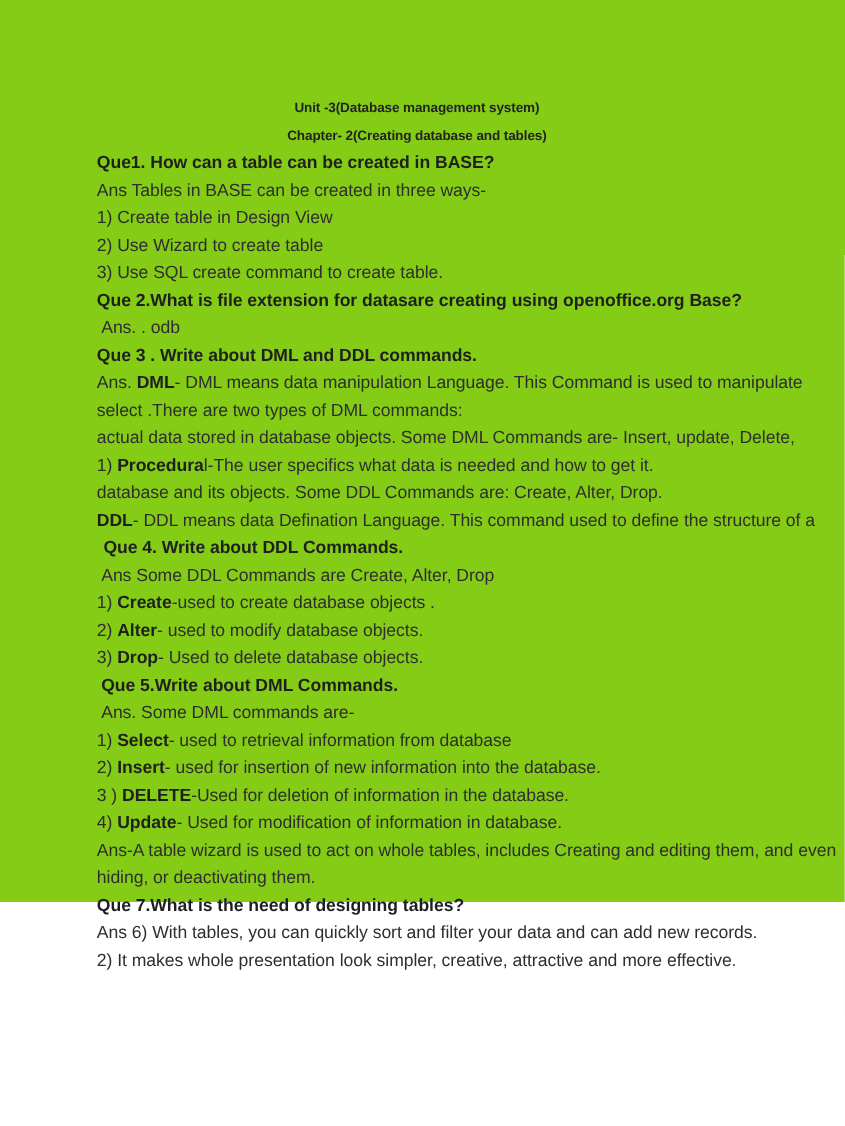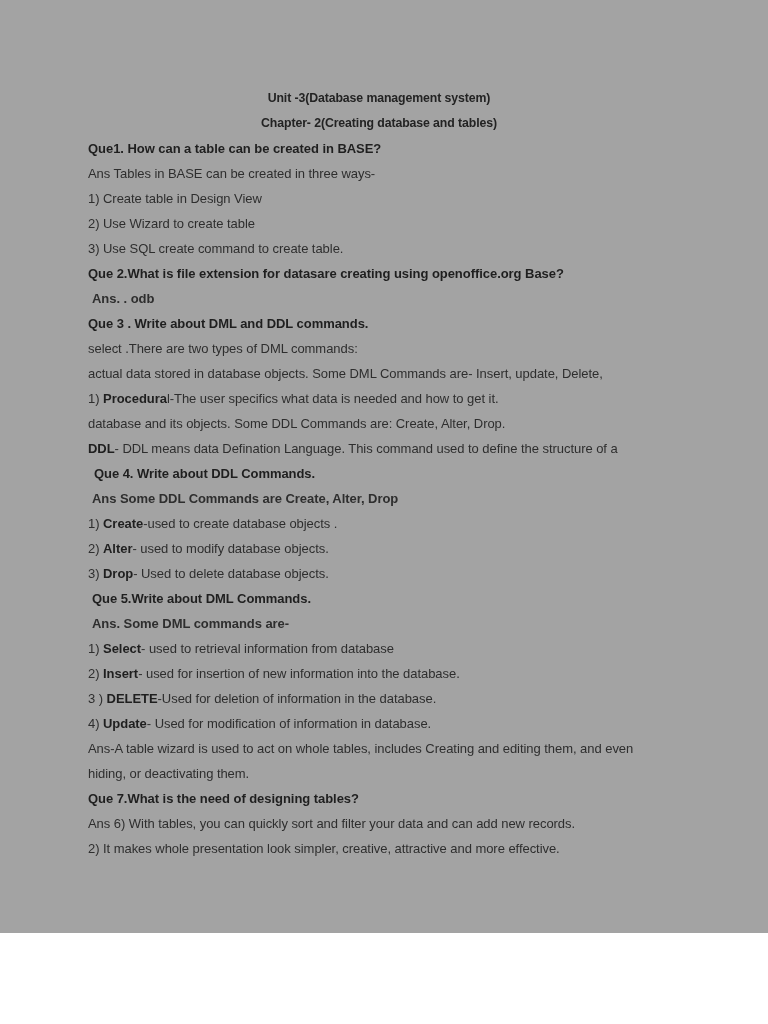--- a/index.html
+++ b/index.html
@@ -12,57 +12,57 @@
     width: 768px;
     height: 1024px;
     overflow: hidden;
     font-family: "Liberation Sans", sans-serif;
     color: #2b2b2b;
     -webkit-font-smoothing: antialiased;
   }
   .page {
     position: relative;
     width: 768px;
-    height: 933px;
-    background: #a3a3a3;
+    height: 820px;
+    background: #84cc16;
     box-sizing: border-box;
   }
   .doc-body {
     position: absolute;
     left: 88px;
     top: 86px;
     width: 600px;
   }
   .heading {
     text-align: center;
     font-weight: bold;
     font-size: 12.3px;
     line-height: 25px;
     letter-spacing: -0.1px;
     color: #232323;
     white-space: nowrap;
   }
   .heading.h1 { padding-right: 18px; }
   .heading.h2 { padding-right: 18px; }
   .line {
-    font-size: 13px;
+    font-size: 16px;
     line-height: 25px;
     letter-spacing: -0.05px;
     white-space: nowrap;
     color: #2e2e2e;
   }
   .line.q {
     font-weight: bold;
     color: #1f1f1f;
   }
   .line b {
     font-weight: bold;
     color: #1f1f1f;
   }
-  .ind-1 { padding-left: 4px; font-weight: bold; }
+  .ind-1 { padding-left: 4px; }
   .ind-2 { padding-left: 6px; }
 </style>
 </head>
 <body>
 
 <div class="page">
   <div class="doc-body">
 
     <div class="heading h1">Unit -3(Database management system)</div>
     <div class="heading h2">Chapter- 2(Creating database and tables)</div>
@@ -70,20 +70,21 @@
     <div class="line q">Que1. How can a table can be created in BASE?</div>
     <div class="line">Ans  Tables in BASE can be created in three ways-</div>
     <div class="line">1) Create table in Design View</div>
     <div class="line">2) Use Wizard to create table</div>
     <div class="line">3) Use SQL  create command to create table.</div>
 
     <div class="line q">Que 2.What is file extension for datasare creating using openoffice.org Base?</div>
     <div class="line ind-1">Ans.   . odb</div>
 
     <div class="line q">Que 3 . Write about DML and DDL commands.</div>
+    <div class="line"><span>Ans. </span><b>DML</b><span>- DML means data manipulation Language. This Command is used to manipulate</span></div>
     <div class="line">select .There are two types of DML commands:</div>
     <div class="line">actual data stored in database objects. Some DML  Commands are- Insert, update, Delete,</div>
     <div class="line"><span>1) </span><b>Procedura</b><span>l-The user specifics what  data is needed and how to get it.</span></div>
     <div class="line">database and its objects. Some DDL Commands are: Create, Alter, Drop.</div>
     <div class="line"><b>DDL</b><span>- DDL means data Defination Language. This command used to define the structure of a</span></div>
 
     <div class="line q ind-2">Que 4. Write about DDL Commands.</div>
     <div class="line ind-1">Ans  Some DDL Commands are  Create, Alter, Drop</div>
     <div class="line"><span>1) </span><b>Create</b><span>-used to create database objects .</span></div>
     <div class="line"><span>2) </span><b>Alter</b><span>- used to modify database objects.</span></div>

